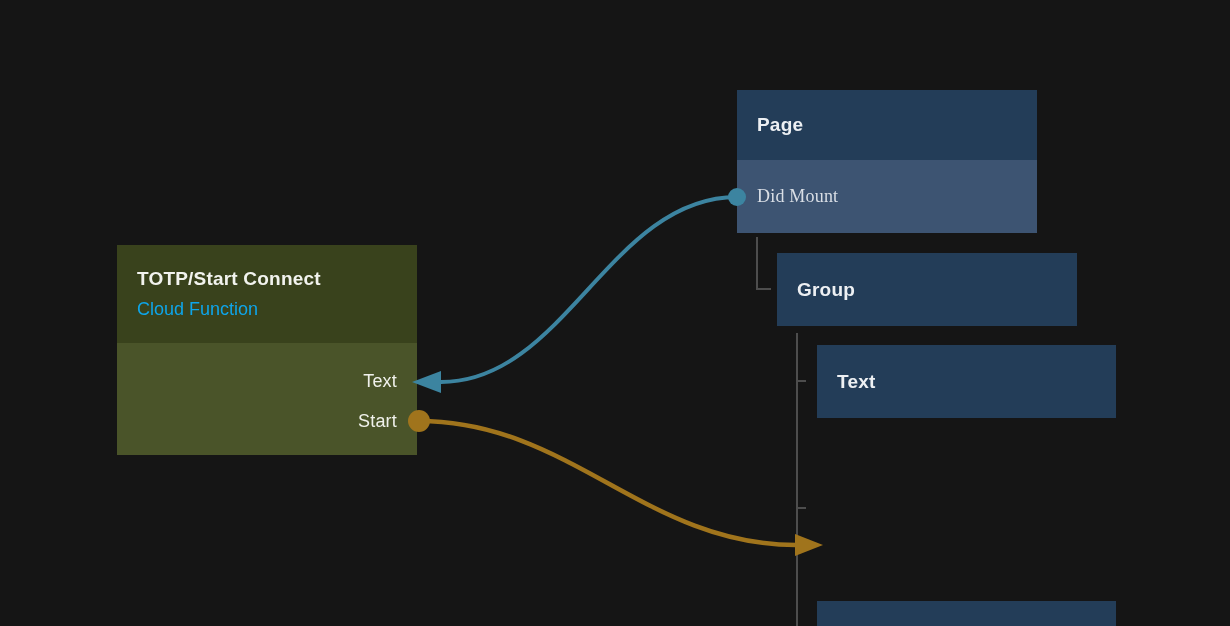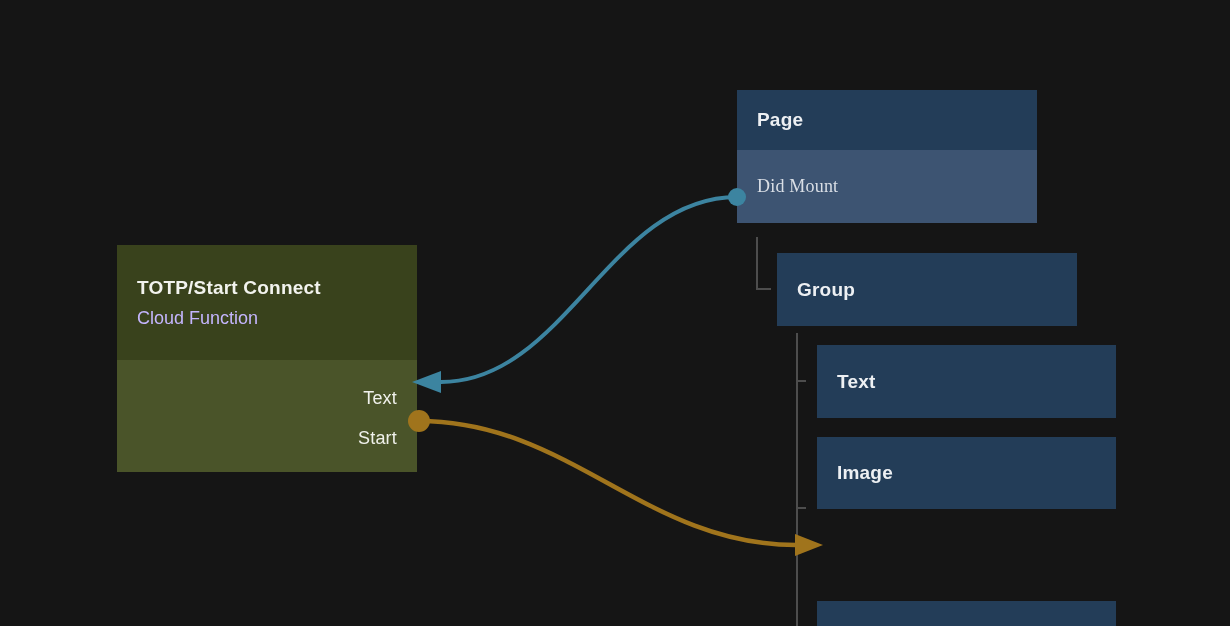--- a/index.html
+++ b/index.html
@@ -19,25 +19,25 @@
   }
   .blue .hdr  { background: #233d58; }
   .blue .row  { background: #3d5472; display: flex; align-items: center; padding: 0 20px; font-family: Liberation Serif, serif; }
   .title {
     font-size: 19px; font-weight: 700; letter-spacing: .2px; color: #edf0f3;
   }
   .row-label { font-size: 18px; font-weight: 400; letter-spacing: .2px; color: #dadfe6; }
 
   
   .green-hdr {
-    background: #39421c; height: 115px;
+    background: #39421c; height: 98px;
     display: flex; flex-direction: column; justify-content: center; padding: 0 20px;
   }
   .g-title { font-size: 19px; font-weight: 700; letter-spacing: .2px; color: #f2f3ee; line-height: 30px; }
-  .g-sub   { font-size: 18px; font-weight: 400; color: #c4b5fd; line-height: 30px; }
+  .g-sub   { font-size: 18px; font-weight: 400; color: #0ea5e9; line-height: 30px; }
   .green-body {
     background: #4a5429; height: 112px; padding: 18px 20px 0 20px;
     display: flex; flex-direction: column; align-items: flex-end;
   }
   .port {
     height: 40px; display: flex; align-items: center;
     font-size: 18px; color: #f0f1eb; letter-spacing: .2px;
   }
 </style>
 </head>
@@ -68,43 +68,40 @@
       <div class="g-title">TOTP/Start Connect</div>
       <div class="g-sub">Cloud Function</div>
     </div>
     <div class="green-body">
       <div class="port">Text</div>
       <div class="port">Start</div>
     </div>
   </div>
 
   <div class="node blue" style="left:737px; top:90px; width:300px;">
-    <div class="hdr" style="height:60px;">
+    <div class="hdr" style="height:70px;">
       <span class="title">Page</span>
     </div>
     <div class="row" style="height:73px;">
       <span class="row-label">Did Mount</span>
     </div>
   </div>
 
   <div class="node blue" style="left:777px; top:253px; width:300px;text-align:right;">
     <div class="hdr" style="height:73px;">
       <span class="title">Group</span>
     </div>
   </div>
 
   <div class="node blue" style="left:817px; top:345px; width:299px;">
     <div class="hdr" style="height:73px;">
       <span class="title">Text</span>
     </div>
   </div>
 
   <div class="node blue" style="left:817px; top:437px; width:299px;">
-    <div class="hdr" style="height:72px;">
-      <span class="title">Image</span>
-    </div>
   </div>
 
   <div class="node blue" style="left:817px; top:601px; width:299px;">
     <div class="hdr" style="height:40px;"></div>
   </div>
 
 </div>
 
 </body></html>

